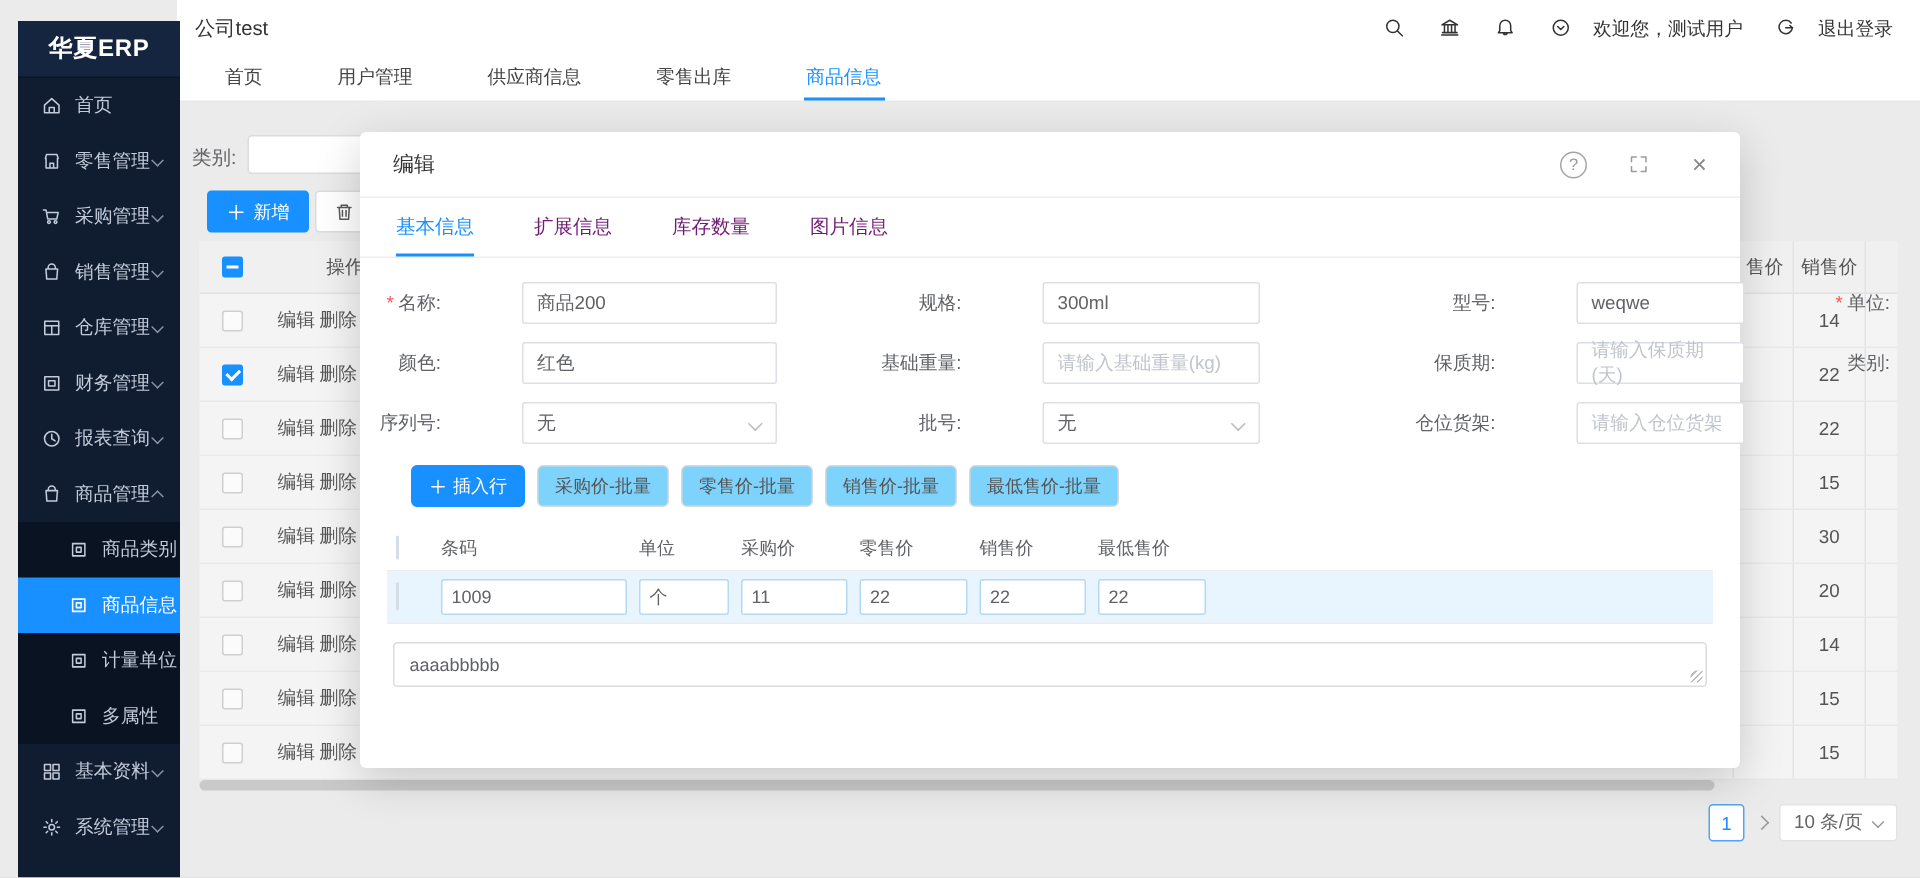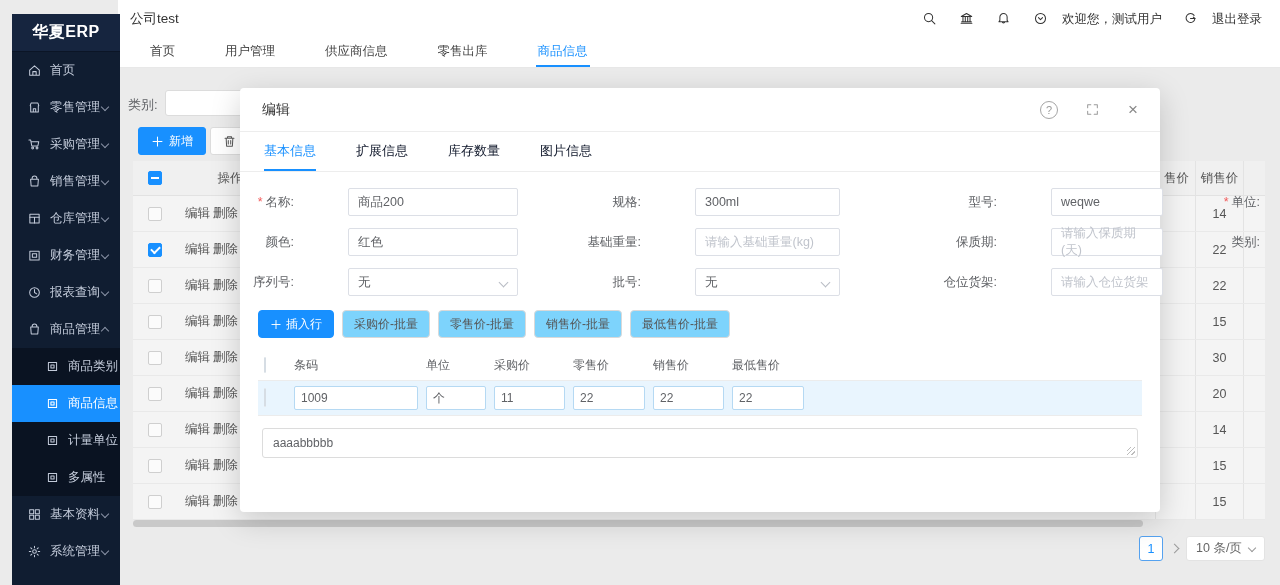--- a/index.html
+++ b/index.html
@@ -70,37 +70,37 @@
   
   #modal{position:absolute;left:240px;top:88px;width:920px;height:424px;background:#fff;border-radius:4px;
         box-shadow:0 8px 30px rgba(0,0,0,.18);z-index:10;}
   .m-header{height:44px;display:flex;align-items:center;padding:0 22px;border-bottom:1px solid #ededed;box-sizing:border-box;}
   .m-title{font-size:14px;color:#333;}
   .m-hicons{margin-left:auto;display:flex;align-items:center;gap:28px;color:#9a9a9a;}
   .help-circle{width:16px;height:16px;border:1px solid #a5a5a5;border-radius:50%;font-size:11px;display:flex;align-items:center;justify-content:center;cursor:pointer;}
   .fs-ic{width:14px;height:14px;display:flex;cursor:pointer;}
   .m-close{font-size:17px;color:#888;line-height:1;cursor:pointer;}
   .m-tabs{height:40px;display:flex;gap:40px;padding-left:24px;border-bottom:1px solid #ededed;box-sizing:border-box;}
-  .m-tab{display:flex;align-items:center;font-size:13px;color:#0f172a;border-bottom:2px solid transparent;cursor:pointer;}
+  .m-tab{display:flex;align-items:center;font-size:13px;color:#701a75;border-bottom:2px solid transparent;cursor:pointer;}
   .m-tab.active{color:#1890ff;border-bottom-color:#1890ff;}
   .m-form{padding:16px 14px 0 6px;}
   .f-row{display:flex;align-items:center;height:28px;margin-bottom:12px;gap:48px;}
   .f-label{font-size:12.5px;color:#606266;text-align:right;padding-right:6px;box-sizing:border-box;flex:none;white-space:nowrap;}
   .f-label.req:before{content:'*';color:#f25a5a;margin-right:3px;}
   .w-l1{width:54px}.w-l2{width:81px}.w-l3{width:115px}.w-l4{width:55px}
   .f-ctrl{height:28px;border:1px solid #dcdfe6;border-radius:2px;box-sizing:border-box;display:flex;align-items:center;
         padding:0 9px;font-size:12.5px;color:#606266;background:#fff;position:relative;flex:none;cursor:text;}
   .w-c1{width:170px}.w-c2{width:145px}.w-c3{width:112px}.w-c4{width:110px}.w-c4w{width:168px}
   .f-ctrl.ph{color:#c0c4cc;}
   .f-ctrl.select{cursor:pointer;}
   .f-ctrl.select:after{content:'';position:absolute;right:10px;top:10px;width:6px;height:6px;
         border-right:1px solid #b8bcc4;border-bottom:1px solid #b8bcc4;transform:rotate(45deg);}
   .f-check{display:flex;align-items:center;gap:6px;margin-left:14px;font-size:12.5px;color:#606266;cursor:pointer;}
   .cbx2{width:14px;height:14px;border:1px solid #dcdfe6;border-radius:2px;background:#fff;box-sizing:border-box;}
-  .m-actions{display:flex;gap:8px;padding-left:18px;margin-top:14px;}
+  .m-actions{display:flex;gap:8px;padding-left:34px;margin-top:14px;}
   .m-btn{height:28px;display:inline-flex;align-items:center;gap:4px;padding:0 11px;font-size:12px;border-radius:4px;
         border:1px solid #d9d9d9;background:#7dd3fc;color:#555;cursor:pointer;box-sizing:border-box;}
   .m-btn.primary{background:#1890ff;border-color:#1890ff;color:#fff;}
   .m-btn .bic{width:12px;height:12px;display:flex;}
   .p-table{margin:12px 18px 0 18px;}
   .pt-header{display:flex;align-items:center;height:30px;border-bottom:1px solid #ececec;font-size:12px;color:#606266;}
   .pt-row{display:flex;align-items:center;height:34px;background:#e9f5fe;border-bottom:1px solid #ececec;}
   .pcell{box-sizing:border-box;padding-left:6px;flex:none;}
   .pc0{width:30px;padding-left:6px;}
   .pc1{width:132px}.pc2{width:68px}.pc3{width:79px}.pc4{width:80px}.pc5{width:79px}.pc6{width:80px}

